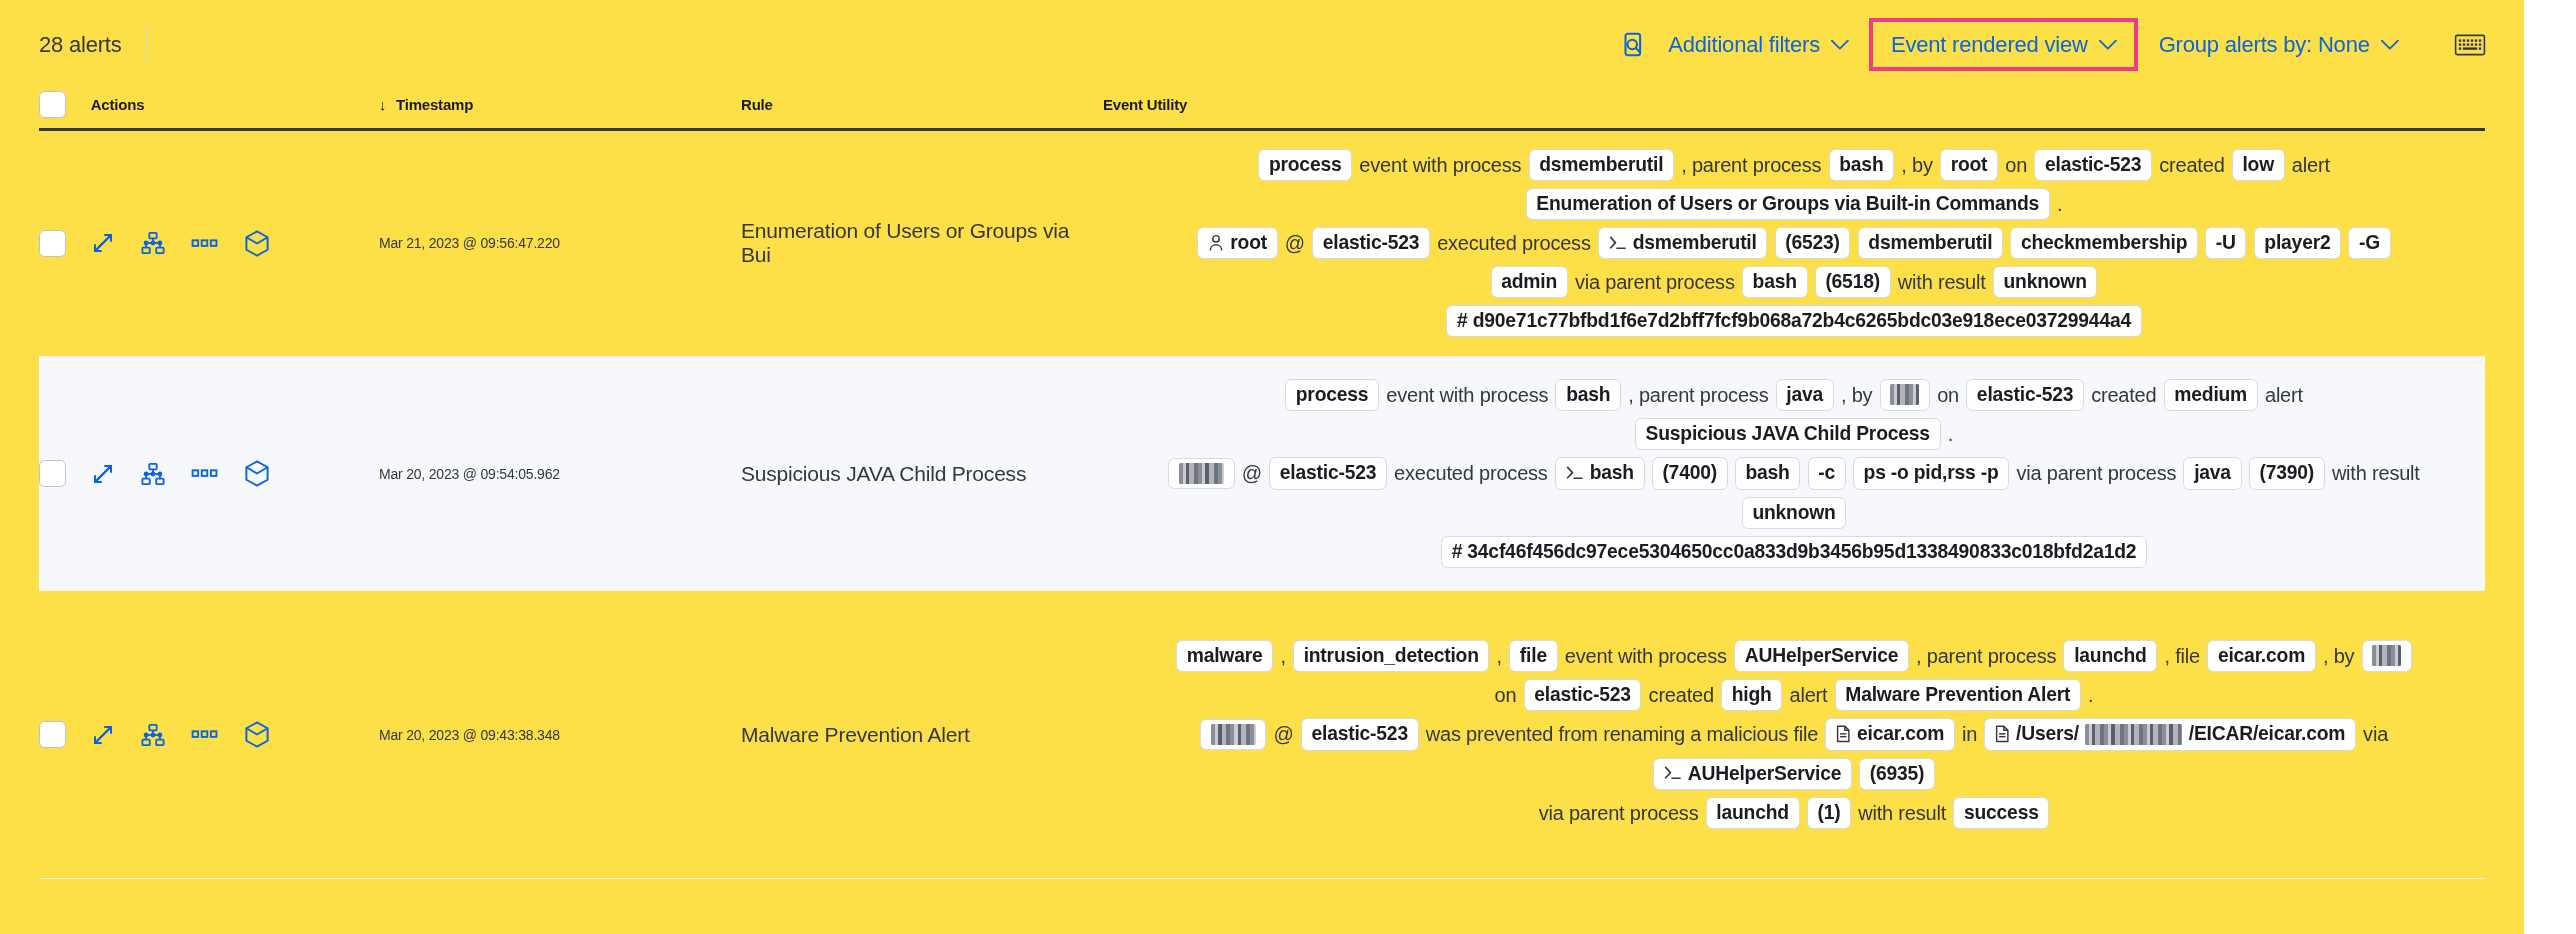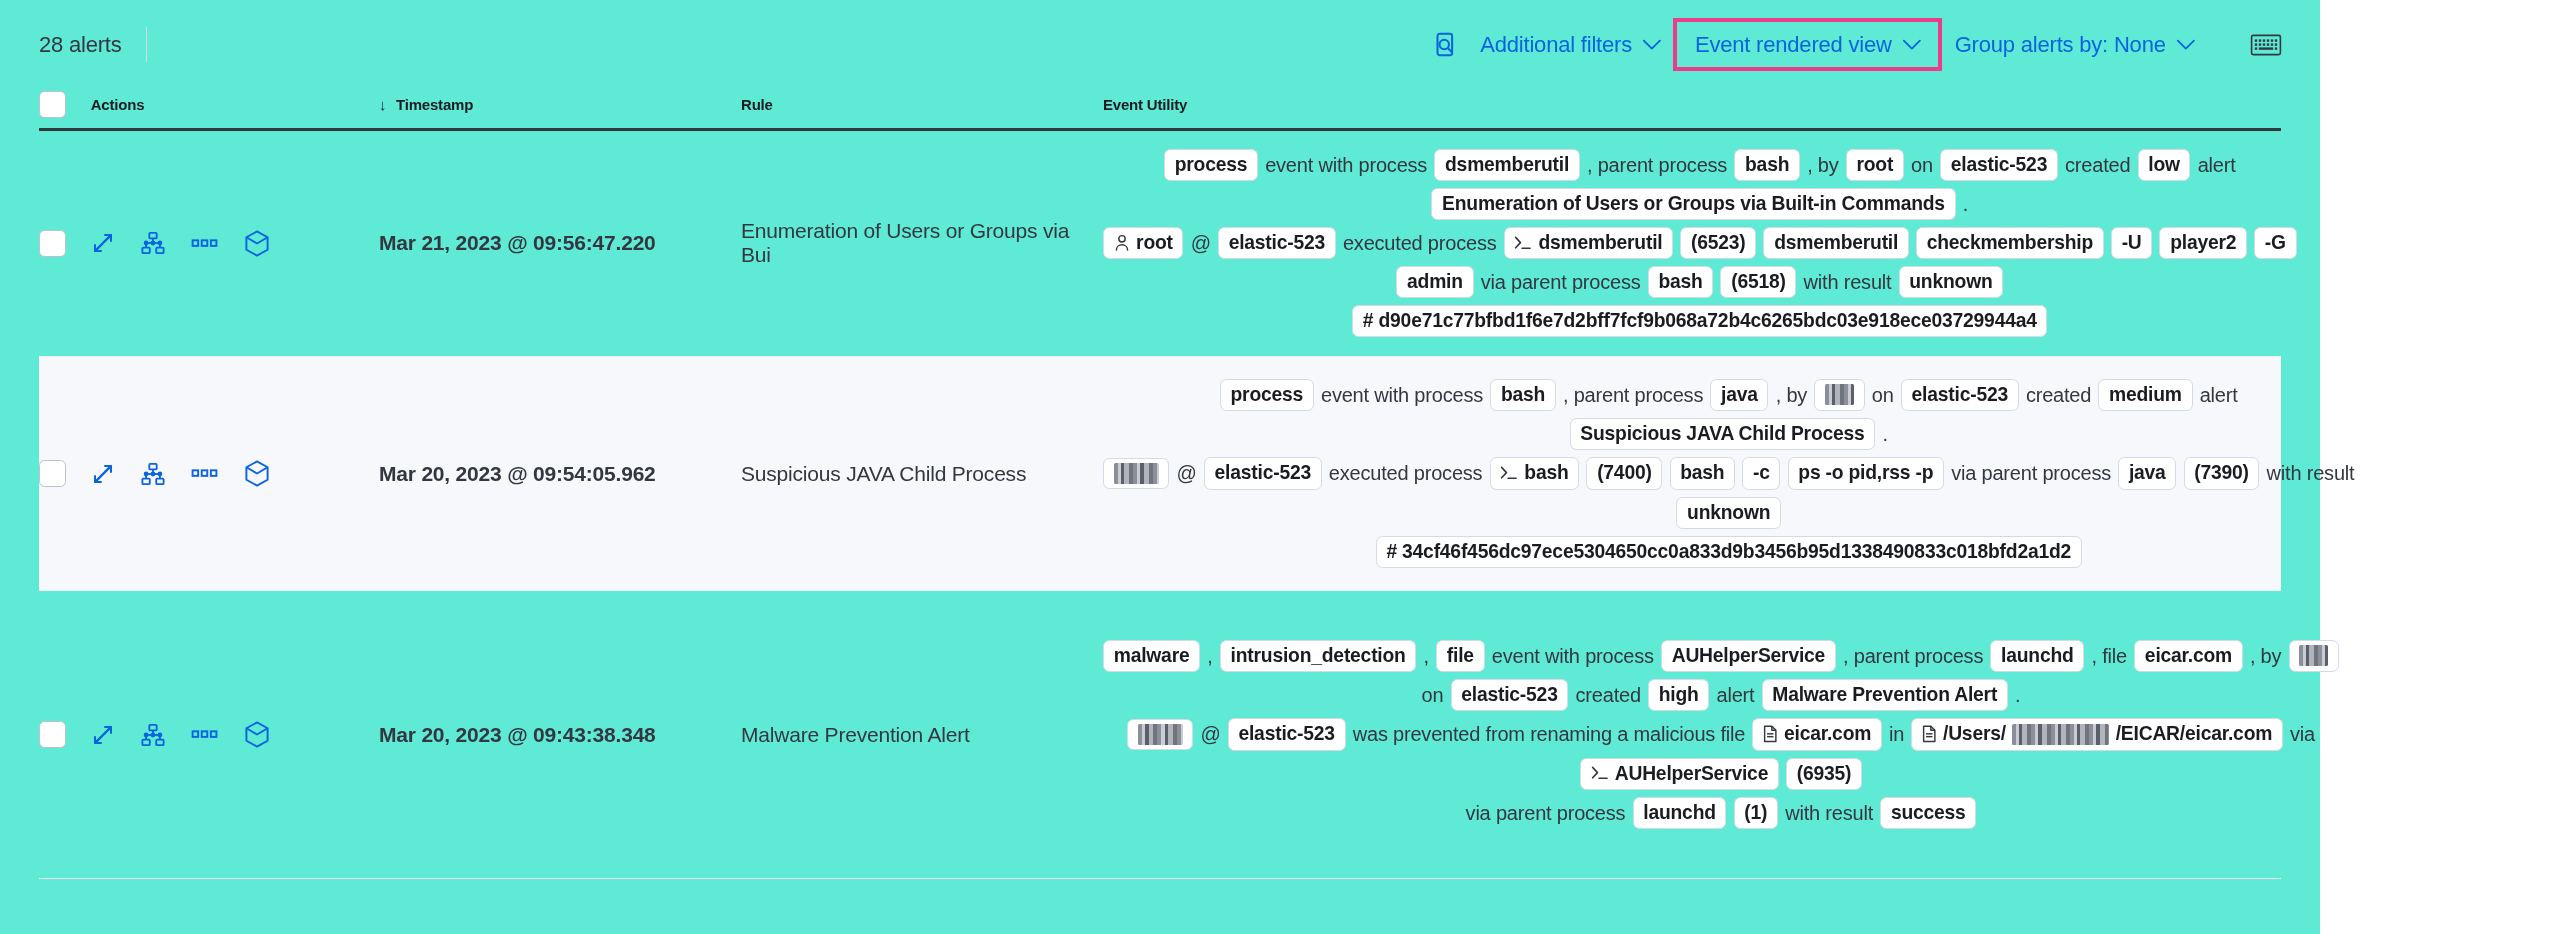--- a/index.html
+++ b/index.html
@@ -8,21 +8,21 @@
     background: #ffffff;
     font-family: "Liberation Sans", sans-serif;
   }
   body {
     width: 2576px; height: 934px;
     overflow: hidden;
     color: #343741;
     font-size: 21px;
   }
 
-  .page { position: relative; width: 2320px; height: 934px; background: #5eead4; }
+  .page { position: relative; width: 2524px; height: 934px; background: #fde047; }
 
   
   .toolbar {
     position: absolute; left: 0; top: 0; right: 0; height: 89px;
     display: flex; align-items: center;
   }
   .toolbar-left { display: flex; align-items: center; padding-left: 39px; }
   .alerts-count {
     font-size: 22px; color: #343741; font-weight: 400; letter-spacing: -0.2px;
   }
@@ -36,21 +36,21 @@
     display: inline-flex; align-items: center; justify-content: center;
     width: 45px; height: 45px; color: #0b64dd;
   }
   .tb-link {
     display: inline-flex; align-items: center; gap: 11.3px;
     color: #0b64dd; font-size: 22px; font-weight: 400;
     padding: 8px 11.3px; white-space: nowrap; letter-spacing: -0.2px;
   }
   .tb-link .chev { display: inline-block; }
   .highlight-box {
-    border: 4px solid #ee3b8c; padding: 6.4px 11.3px; margin: 0 1px;
+    border: 4px solid #ee3b8c; padding: 6.4px 11.3px; margin: 0 9px;
     display: inline-flex; align-items: flex-end;
   }
   .highlight-box .tb-link { padding: 3.2px 6.4px; }
   .kbd-btn {
     margin-left: 42px; width: 35px; height: 32px;
     display: inline-flex; align-items: center; justify-content: center;
     color: #343741;
   }
 
   
@@ -81,21 +81,21 @@
     border-bottom: 1.6px solid #eef0f4;
   }
   .row.alt { background: #f7f8fc; }
   .row-check { width: 42px; flex: 0 0 42px; display: flex; align-items: center; justify-content: flex-start; }
   .row-actions {
     width: 298px; flex: 0 0 298px; padding-left: 9.7px;
     display: flex; align-items: center; gap: 26px; color: #0b64dd;
   }
   .row-ts {
     width: 362px; flex: 0 0 362px; display: flex; align-items: center;
-    font-size: 21px; color: #343741; letter-spacing: -0.2px; font-weight: bold;
+    font-size: 14px; color: #343741; letter-spacing: -0.2px;
   }
   .row-rule {
     width: 362px; flex: 0 0 362px; display: flex; align-items: center;
     font-size: 21px; color: #343741; letter-spacing: -0.2px; padding-right: 13px;
   }
   .row-summary {
     flex: 1 1 auto; display: flex; flex-direction: column;
     align-items: center; justify-content: center;
     padding: 21px 0 21px 0; gap: 7.2px;
   }

